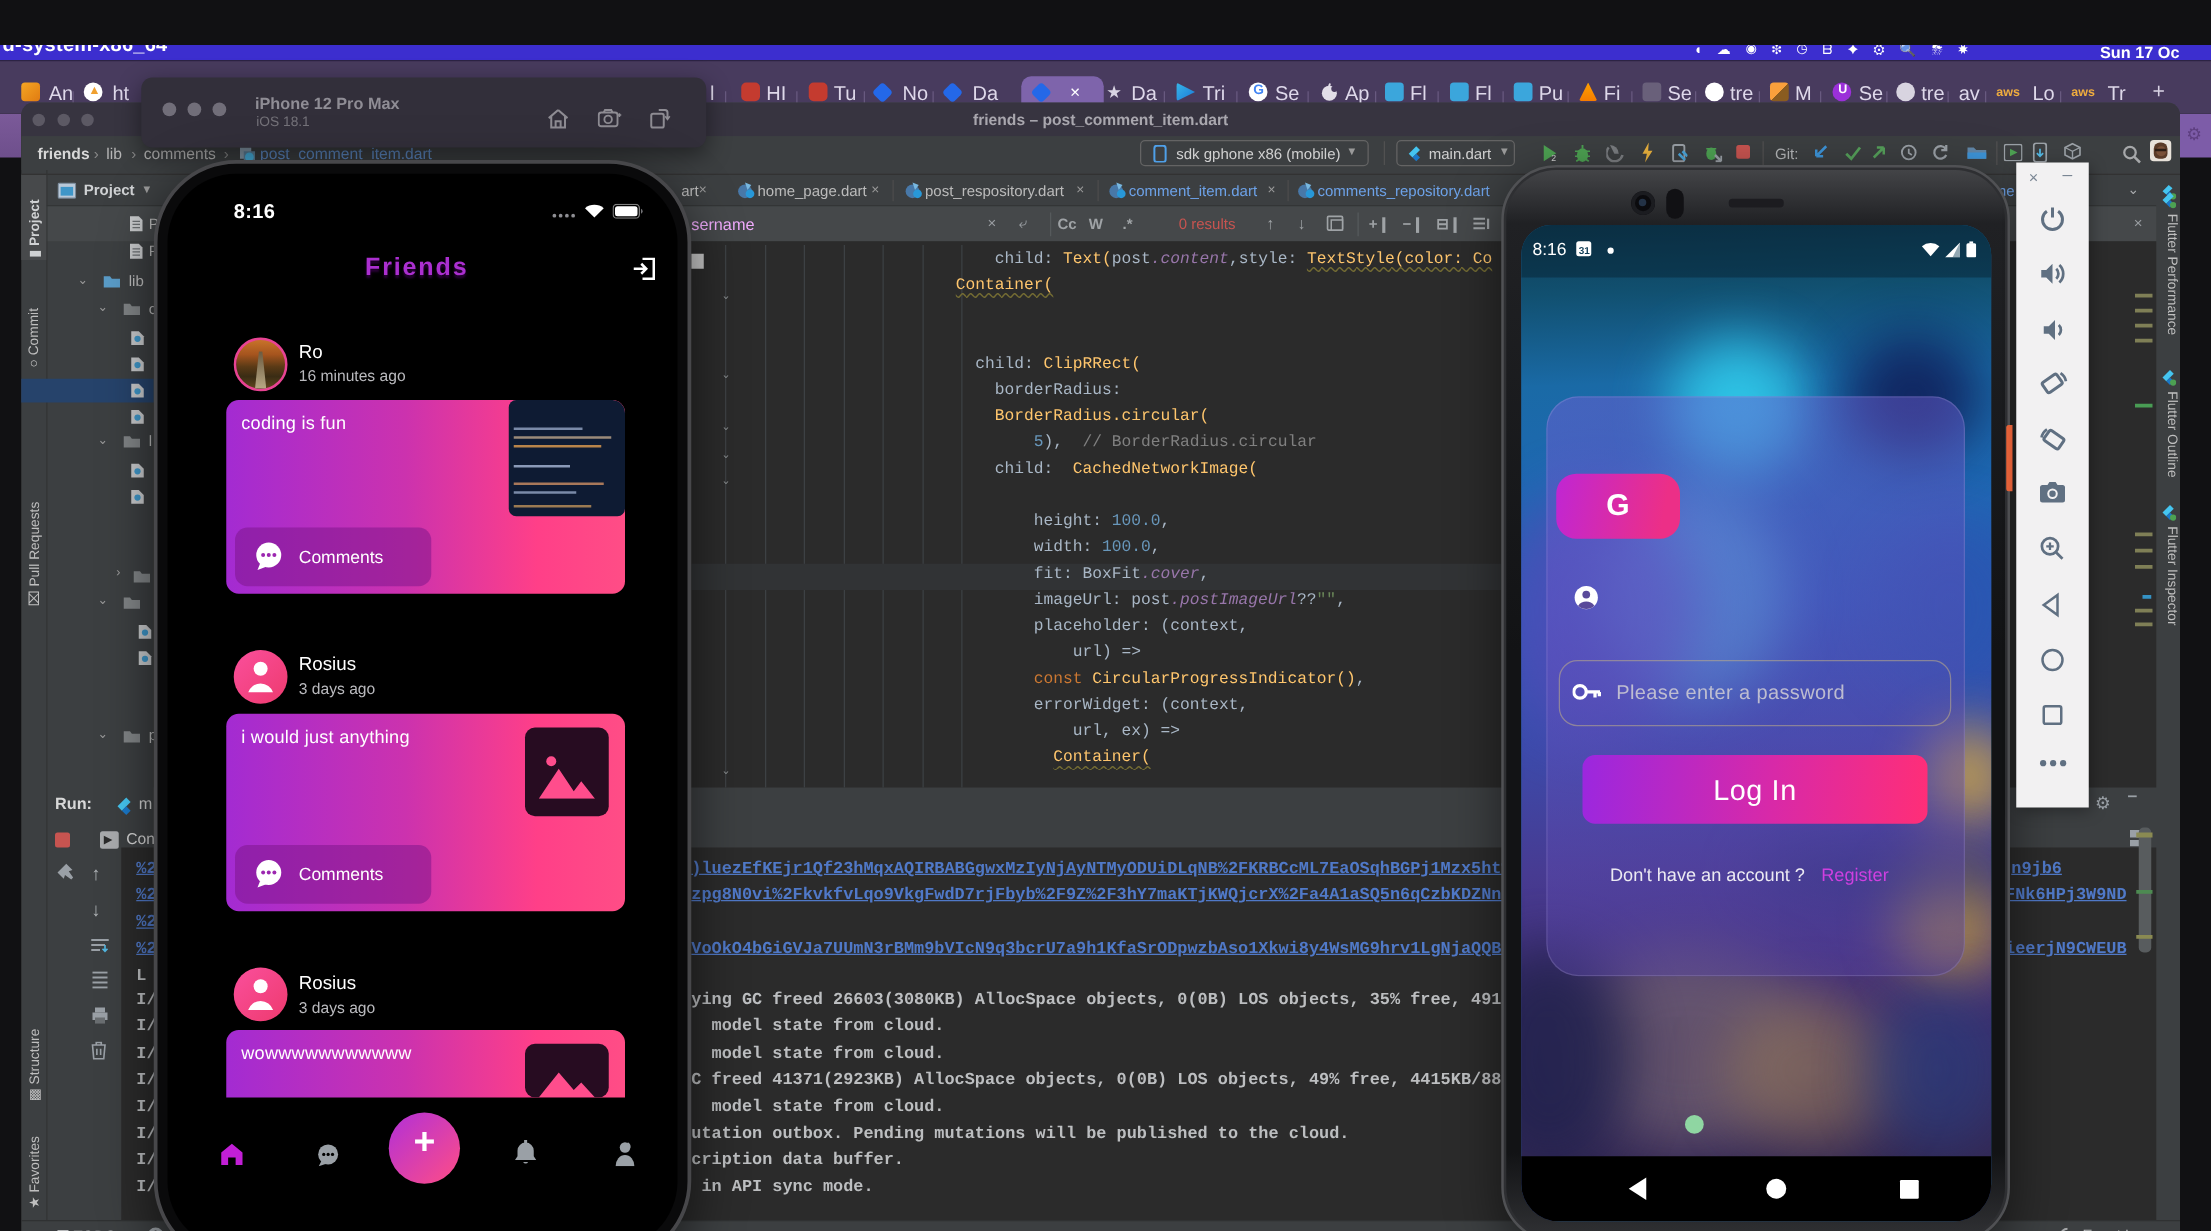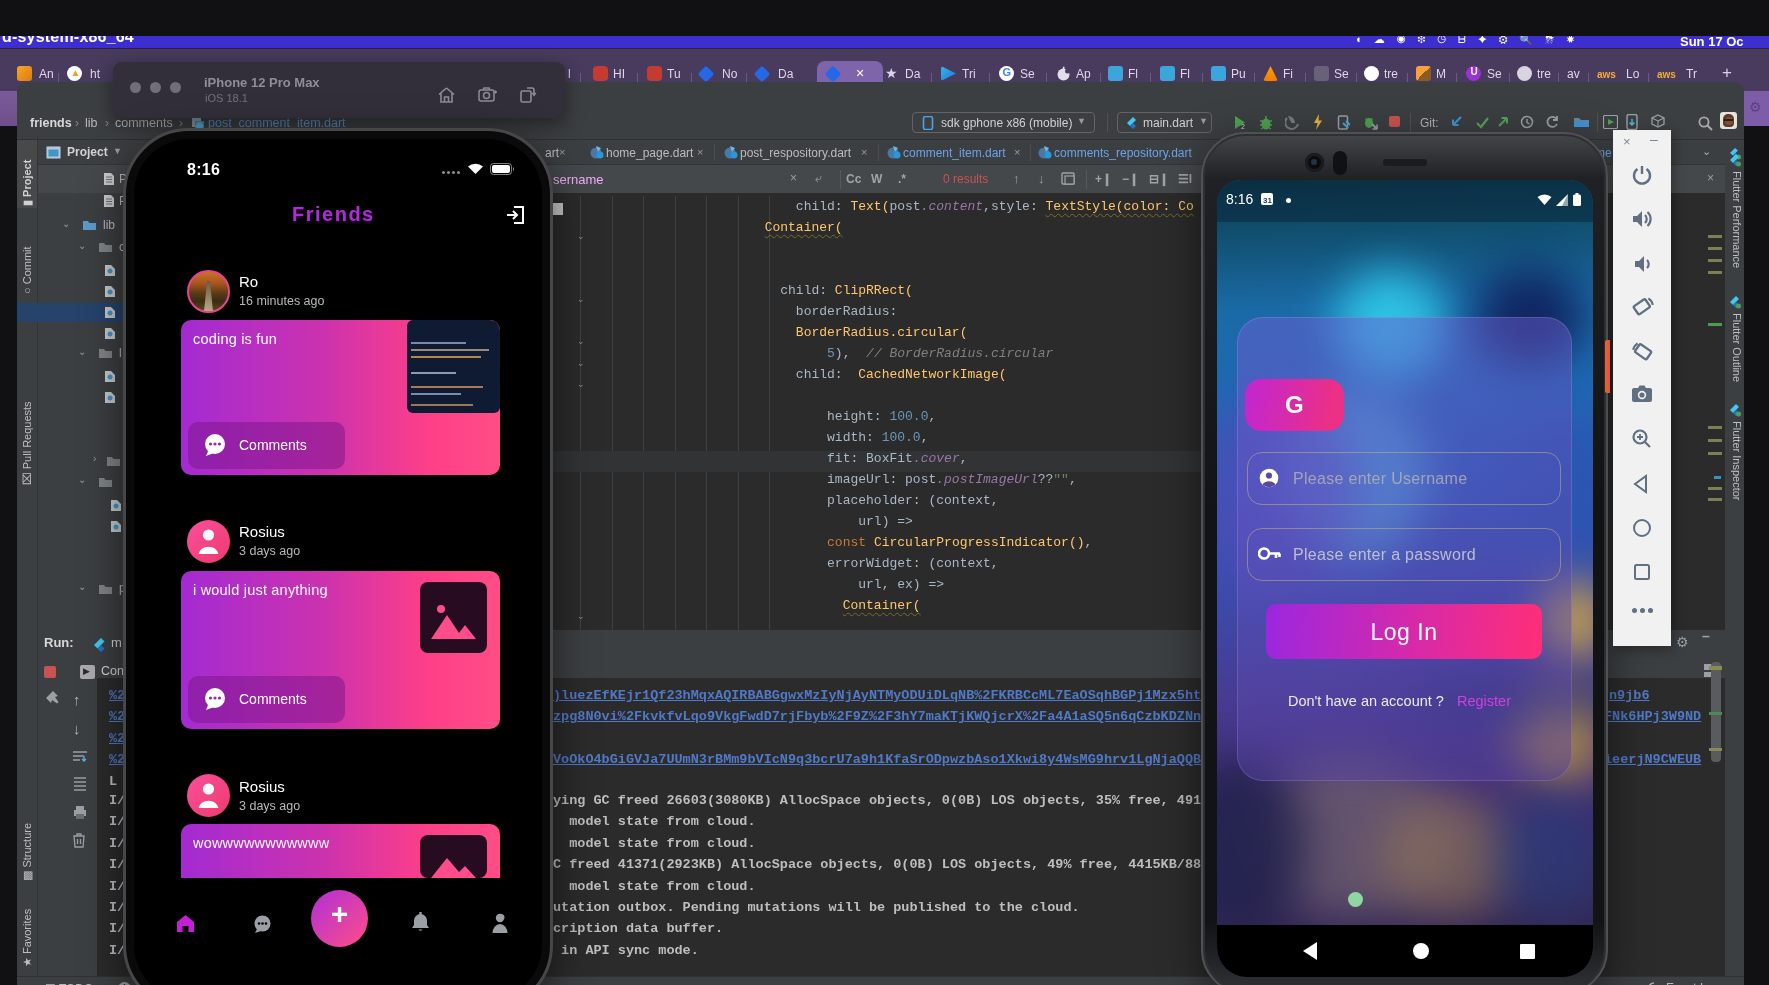--- a/index.html
+++ b/index.html
@@ -5,21 +5,21 @@
 * { margin:0; padding:0; box-sizing:border-box; }
 html,body { width:1769px; height:985px; overflow:hidden; background:#111113; font-family:"Liberation Sans", sans-serif; }
 #stage { position:relative; width:1769px; height:985px;margin-top:36px; }
 .abs { position:absolute; }
 
 
 #menubar { left:0; top:0; width:1769px; height:12px; background:#3c2ecf; overflow:hidden; color:#fff; z-index:3;}
 
 
 #tabstrip { left:0; top:12px; width:1769px; height:43px; background:#483b5e; overflow:hidden; z-index:3; border-top:1px solid #2c2344;}
-#tabstrip .tb { position:absolute; top:18px; font-size:12px; color:#ded8ea; white-space:nowrap; }
+#tabstrip .tb { position:absolute; top:18px; font-size:16px; color:#ded8ea; white-space:nowrap; }
 #tabstrip .sp { position:absolute; top:24px; width:1px; height:16px; background:#685a80; }
 #tabstrip .fv { position:absolute; top:17px; width:15px; height:15px; border-radius:3px; }
 
 
 #lwp { left:0; top:55px; width:17px; height:35px; background:linear-gradient(180deg,#7b5a99,#6e4f8c); z-index:1;}
 #rwp { right:0; top:55px; width:25px; height:35px; background:#7d5ca8; z-index:1;}
 
 
 #ide { left:17px; top:46px; width:1727px; height:939px; background:#3c3f41; border-radius:10px 10px 0 0; overflow:hidden; z-index:4; font-family:"Liberation Sans", sans-serif;}
 #ide .r { position:absolute; }
@@ -27,21 +27,21 @@
 #titlebar .tt { position:absolute; left:0; right:0; top:7px; text-align:center; color:#a9a7ae; font-size:12.5px; font-weight:bold;}
 .tl { position:absolute; top:9px; width:10px; height:10px; border-radius:50%; background:#5c5964; }
 #tbar { left:0; top:27px; width:1727px; height:27px; background:#3c3f41; }
 #tabbar { left:0; top:57px; width:1727px; height:25px; background:#3c3f41; border-top:1px solid #323232;}
 #findbar { left:0; top:82px; width:1708px; height:29px; background:#45484a; border-top:1px solid #333536; }
 #editor { left:106px; top:111px; width:1602px; height:437px; background:#2b2b2b; }
 .vtxt { position:absolute; font-size:11px; color:#bfbfbf; white-space:nowrap;}
 .rot-l { transform:rotate(-90deg); transform-origin:0 0; }
 .rot-r { transform:rotate(90deg); transform-origin:0 0; }
 pre.code { position:absolute; font-family:"Liberation Mono", monospace; font-size:13px; line-height:21px; color:#a9b7c6; }
-.kw { color:#cc7832; } .fn { color:#ffc66d; } .mem { color:#9876aa; font-style:italic;} .num { color:#6897bb; } .st { color:#6a8759; } .cm { color:#808080;font-style:italic; }
+.kw { color:#cc7832; } .fn { color:#ffc66d; } .mem { color:#9876aa; font-style:italic;} .num { color:#6897bb; } .st { color:#6a8759; } .cm { color:#808080; }
 .wavy { text-decoration:underline; text-decoration-style:wavy; text-decoration-color:#746c32; text-underline-offset:3px; text-decoration-thickness:1px;}
 .ig { position:absolute; width:1px; background:#3d4144; top:114px; height:434px; }
 .cline { position:absolute; left:0; width:1769px; height:21.4px; font-family:"Liberation Mono", monospace; font-size:13.5px; font-weight:bold; color:#bcbec0; }
 .cline span { position:absolute; white-space:pre; }
 .lnk { color:#5079c8; text-decoration:underline; }
 
 
 #simbar { left:113px; top:26px; width:452px; height:56px; background:#322f3a; border-radius:9px; z-index:6; box-shadow:0 6px 20px rgba(0,0,0,.45);}
 #simbar .dt { position:absolute; top:47px; width:11px; height:11px; border-radius:50%; background:#716e79; }
 #simbar .nm { position:absolute; left:91px; top:13px; color:#8f8d95; font-weight:bold; font-size:13px;}
@@ -160,20 +160,26 @@
     <span class="tb" style="left:1657px;color:#f0ad3e;font-weight:bold;font-size:10px;top:20px;">aws</span>
       <span class="tb" style="left:1686px;">Tr</span>
     <span class="tb" style="left:1722px;top:14px;font-size:17px;color:#d8d2e4;">+</span>
   </div>
   <div id="lwp" class="abs"></div>
   <div id="rwp" class="abs">
       <span style="position:absolute;left:5px;top:8px;color:#5e3f80;font-size:14px;">⚙</span>
     </div>
 
   <div id="ide" class="abs">
+    <div id="titlebar" class="r">
+      <div class="tl" style="left:9px;"></div>
+        <div class="tl" style="left:29px;"></div>
+        <div class="tl" style="left:48px;"></div>
+      <div class="tt">friends – post_comment_item.dart</div>
+    </div>
 
     <div id="tbar" class="r">
       <span style="position:absolute;left:13px;top:7px;color:#d8d8d8;font-weight:bold;font-size:12.5px;">friends</span>
       <span style="position:absolute;left:58px;top:7px;color:#888;font-size:12px;">›</span>
       <span style="position:absolute;left:68px;top:7px;color:#b6b6b6;font-size:12.5px;">lib</span>
       <span style="position:absolute;left:88px;top:7px;color:#888;font-size:12px;">›</span>
       <span style="position:absolute;left:98px;top:7px;color:#b6b6b6;font-size:12.5px;">comments</span>
       <span style="position:absolute;left:162px;top:7px;color:#888;font-size:12px;">›</span>
       <svg style="position:absolute;left:174px;top:8px;" width="13" height="13">
           <rect x="1" y="1" width="9" height="9" fill="#8ca0b0"></rect>
@@ -666,23 +672,20 @@
       <svg class="abs" style="left:356px;top:13px;" width="8" height="13">
           <rect x="0" y="1.5" width="8" height="11.5" rx="1.5" fill="#fff"></rect>
           <rect x="2.5" y="0" width="3" height="2" fill="#fff"></rect>
         </svg>
 
       <div class="abs" style="left:20px;top:137px;width:335px;height:464px;border-radius:26px;background:linear-gradient(160deg,rgba(110,94,212,.50),rgba(96,78,182,.42) 55%,rgba(84,64,155,.46));box-shadow:inset 0 0 0 1px rgba(210,200,240,.18);"></div>
 
       <div class="abs" style="left:28px;top:199px;width:99px;height:52px;border-radius:16px;background:linear-gradient(100deg,#c026d3,#ec2f87 85%);"></div>
       <span class="abs" style="left:68px;top:211px;color:#fff;font-size:24px;font-weight:bold;">G</span>
 
-      <div class="efield" style="top:272px;">
-          <span class="ph" style="color:rgba(186,182,178,.78);">Please enter Username</span>
-        </div>
       <svg class="abs" style="left:42px;top:288px;" width="20" height="20">
           <circle cx="10" cy="10" r="9.3" fill="#fff"></circle>
           <circle cx="10" cy="7.6" r="3.1" fill="#5a4a9a"></circle>
           <path d="M3.5 16.5 A8 8 0 0 1 16.5 16.5 A9.3 9.3 0 0 1 3.5 16.5" fill="#5a4a9a"></path>
         </svg>
 
       <div class="efield" style="top:348px;">
           <span class="ph" style="color:rgba(205,203,212,.88);">Please enter a password</span>
         </div>
       <svg class="abs" style="left:41px;top:366px;" width="23" height="15">

